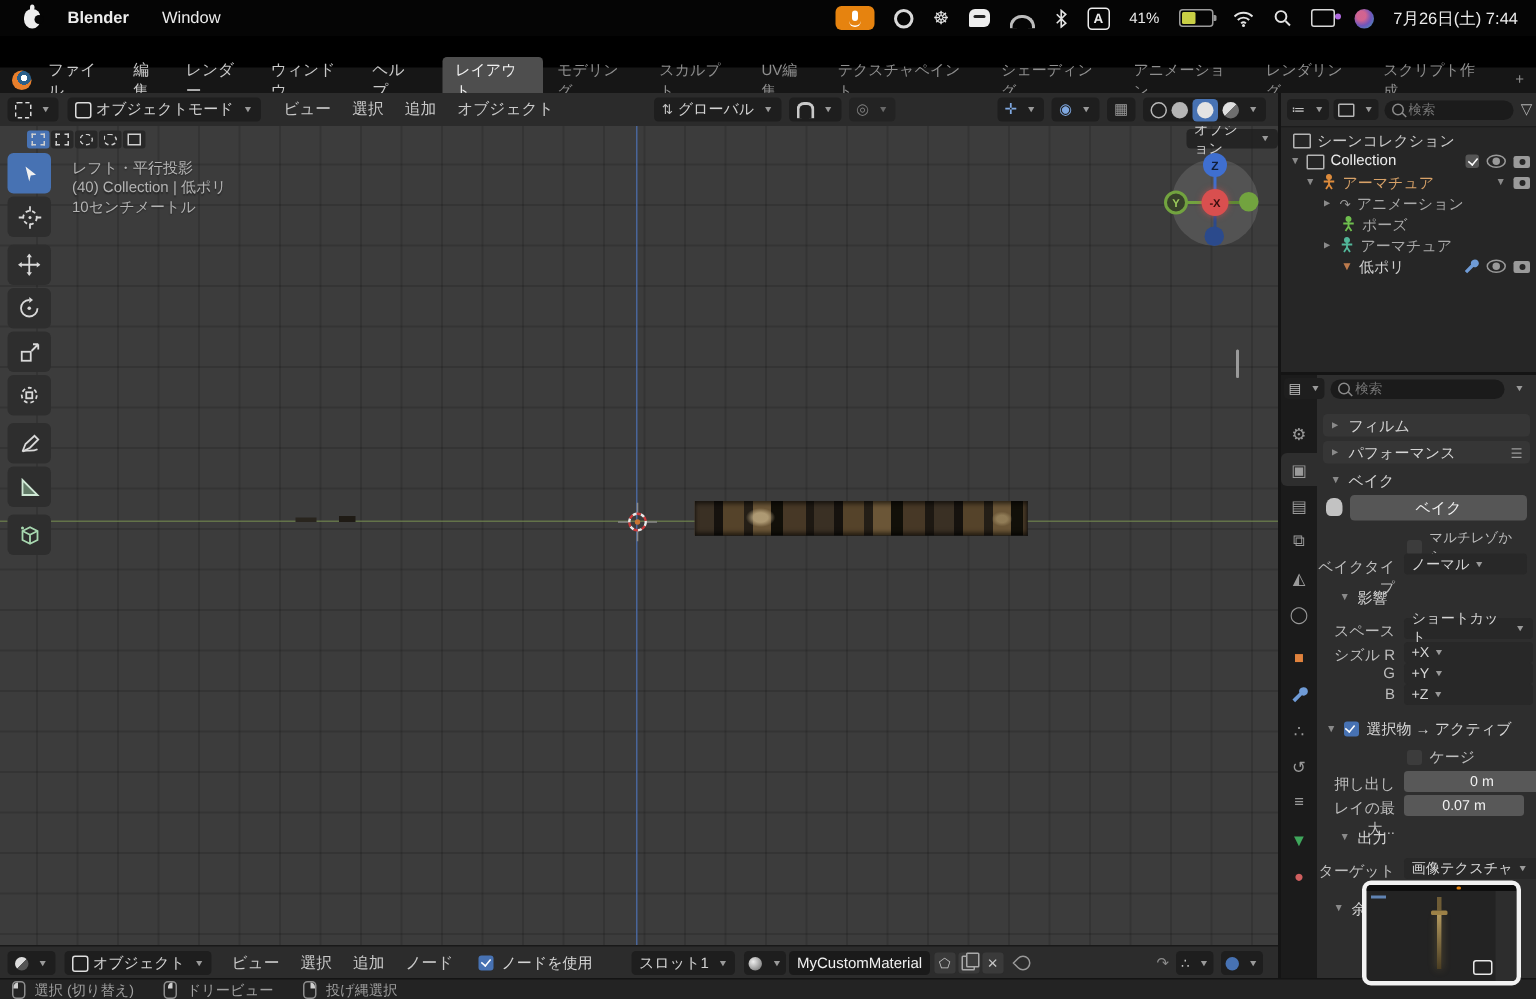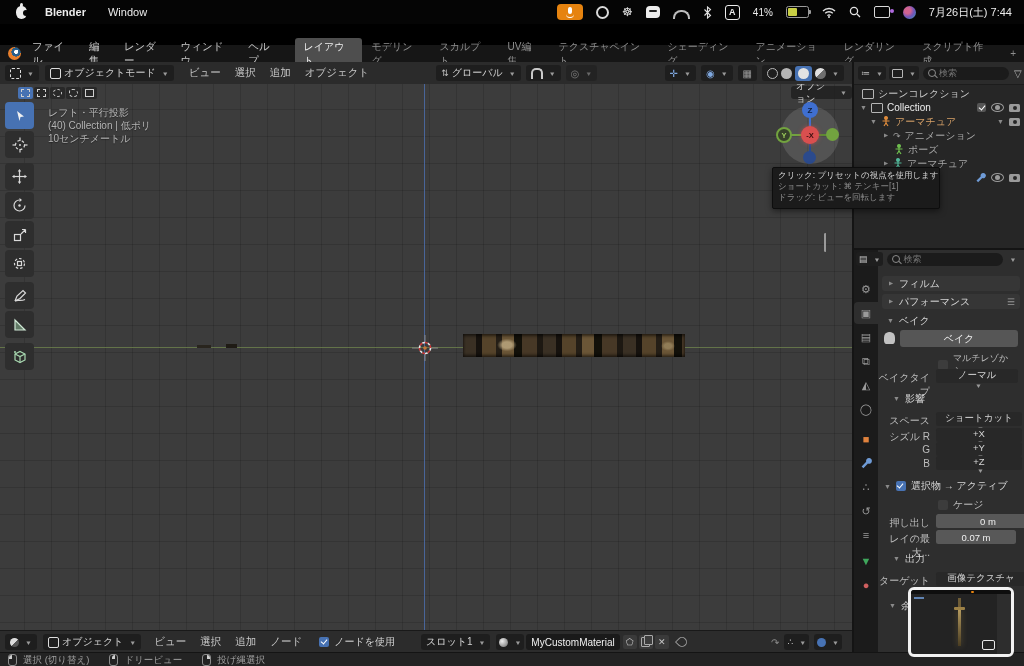--- a/index.html
+++ b/index.html
@@ -113,21 +113,21 @@
   .fig{display:block;}
   #props{left:854px;top:250px;width:170px;height:402px;background:#2e2e2e;}
   #tabcol{left:854px;top:250px;width:24px;height:402px;background:#1b1b1b;}
   .ptab{position:absolute;left:0;width:24px;height:22px;display:flex;align-items:center;
     justify-content:center;font-size:11px;color:#9a9a9a;}
   .ptab.active{background:#2e2e2e;border-radius:4px 0 0 4px;}
   .phdr{position:absolute;background:#363636;border-radius:3px;height:15px;display:flex;
     align-items:center;font-size:10px;color:#d5d5d5;gap:5px;padding:0 5px;}
   .plabel{position:absolute;font-size:10px;color:#bdbdbd;text-align:right;width:54px;}
   .pctrl{position:absolute;background:#282828;border-radius:2.5px;height:14px;display:flex;
-    align-items:center;font-size:9.5px;color:#d5d5d5;padding:0 5px;flex-direction:column;}
+    align-items:center;font-size:9.5px;color:#d5d5d5;padding:0 5px;}
   .pval{position:absolute;background:#585858;border-radius:2.5px;height:14px;display:flex;
     align-items:center;justify-content:center;font-size:9.5px;color:#f0f0f0;}
   .bigbtn{position:absolute;background:#565656;border-radius:3px;height:17px;display:flex;
     align-items:center;justify-content:center;font-size:10px;color:#f2f2f2;}
   #thumb{left:908px;top:587px;width:106px;height:70px;background:#232323;border:3px solid #f2f2f2;
     border-radius:6px;z-index:30;overflow:hidden;box-sizing:border-box;}
   
   #shaderhdr{left:0;top:630px;width:852px;height:22px;background:#2c2c2c;display:flex;
     align-items:center;border-top:1px solid #191919;}
   #statusbar{left:0;top:652px;width:1024px;height:14px;background:#232323;display:flex;
@@ -374,25 +374,20 @@
       <div class="gdot" style="left:-5px;top:21px;width:16px;height:16px;border:2.5px solid #72a33f;box-sizing:border-box;background:#37412a;color:#9ccb5c;font-size:7.5px;">Y</div>
       <div class="gdot" style="left:45px;top:22px;width:13px;height:13px;background:#72a33f;"></div>
       <div class="gdot" style="left:22px;top:45px;width:13px;height:13px;background:#2b4a8c;"></div>
       <div class="gdot" style="left:20px;top:20px;width:18px;height:18px;background:#d94f4f;color:#3a0f0f;font-size:7.5px;box-shadow:0 0 4px rgba(217,79,79,.6);">-X</div>
     </div>
 
     <div class="abs" style="left:824px;top:124px;"><span class="handico"></span></div>
     <div class="abs" style="left:824px;top:150px;"><span class="gridico"></span></div>
   </div>
 
-  <div id="tooltip" class="abs">
-    <div class="t1">クリック: プリセットの視点を使用します</div>
-    <div class="t2">ショートカット: ⌘ テンキー[1]</div>
-    <div class="t2">ドラッグ: ビューを回転します</div>
-  </div>
 
   <div id="outliner" class="abs"></div>
   <div id="outlinerhdr" class="abs">
     <div class="pill" style="height:14px;margin-left:4px;padding:0 3px;">
       <span style="font-size:9px;color:#c5c5c5;">≔</span>
       <span class="chev">▼</span>
     </div>
     <div class="pill" style="height:14px;margin-left:3px;padding:0 3px;">
       <span class="miniico"></span>
       <span class="chev">▼</span>

